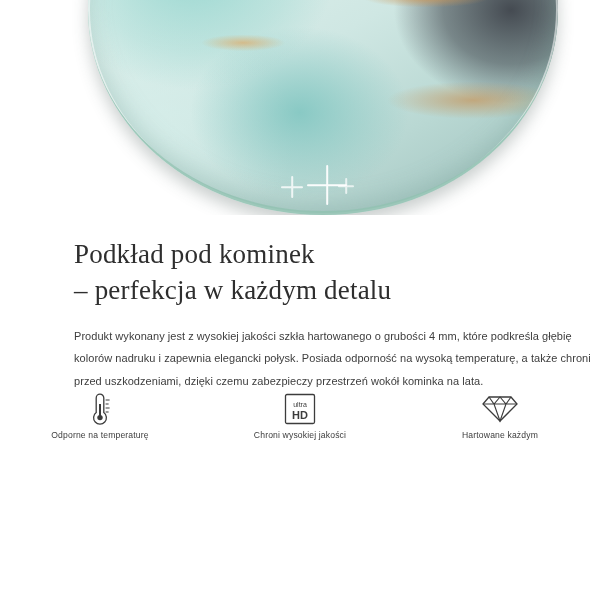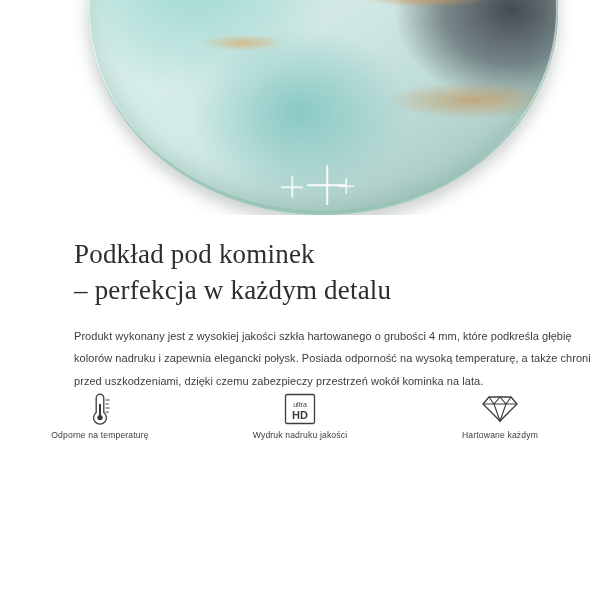--- a/index.html
+++ b/index.html
@@ -197,21 +197,21 @@
     </div>
 
     <div class="feature">
       <span class="ico">
         <svg width="34" height="34" viewBox="0 0 34 34">
           <rect x="2.5" y="2.5" width="29" height="29" rx="1.5" fill="none" stroke="#3c3c3c" stroke-width="1.3"></rect>
           <text x="17" y="15" text-anchor="middle" font-family="Liberation Sans, sans-serif" font-size="7" fill="#3c3c3c">ultra</text>
           <text x="17" y="27" text-anchor="middle" font-family="Liberation Sans, sans-serif" font-size="11" font-weight="bold" fill="#3c3c3c">HD</text>
         </svg>
       </span>
-      <span class="cap">Wydruk nadruku jakości</span>
+      <span class="cap">Chroni wysokiej jakości</span>
     </div>
 
 
     <div class="feature">
       <span class="ico">
         <svg width="36" height="32" viewBox="0 0 36 32">
           <path d="M7 4h22l6 7-17 17L1 11 7 4z" fill="none" stroke="#3c3c3c" stroke-width="1.3"></path>
           <path d="M1 11h34M7 4l5 7 6-7 6 7 5-7M12 11l6 17 6-17" fill="none" stroke="#3c3c3c" stroke-width="1.1"></path>
         </svg>
       </span>

